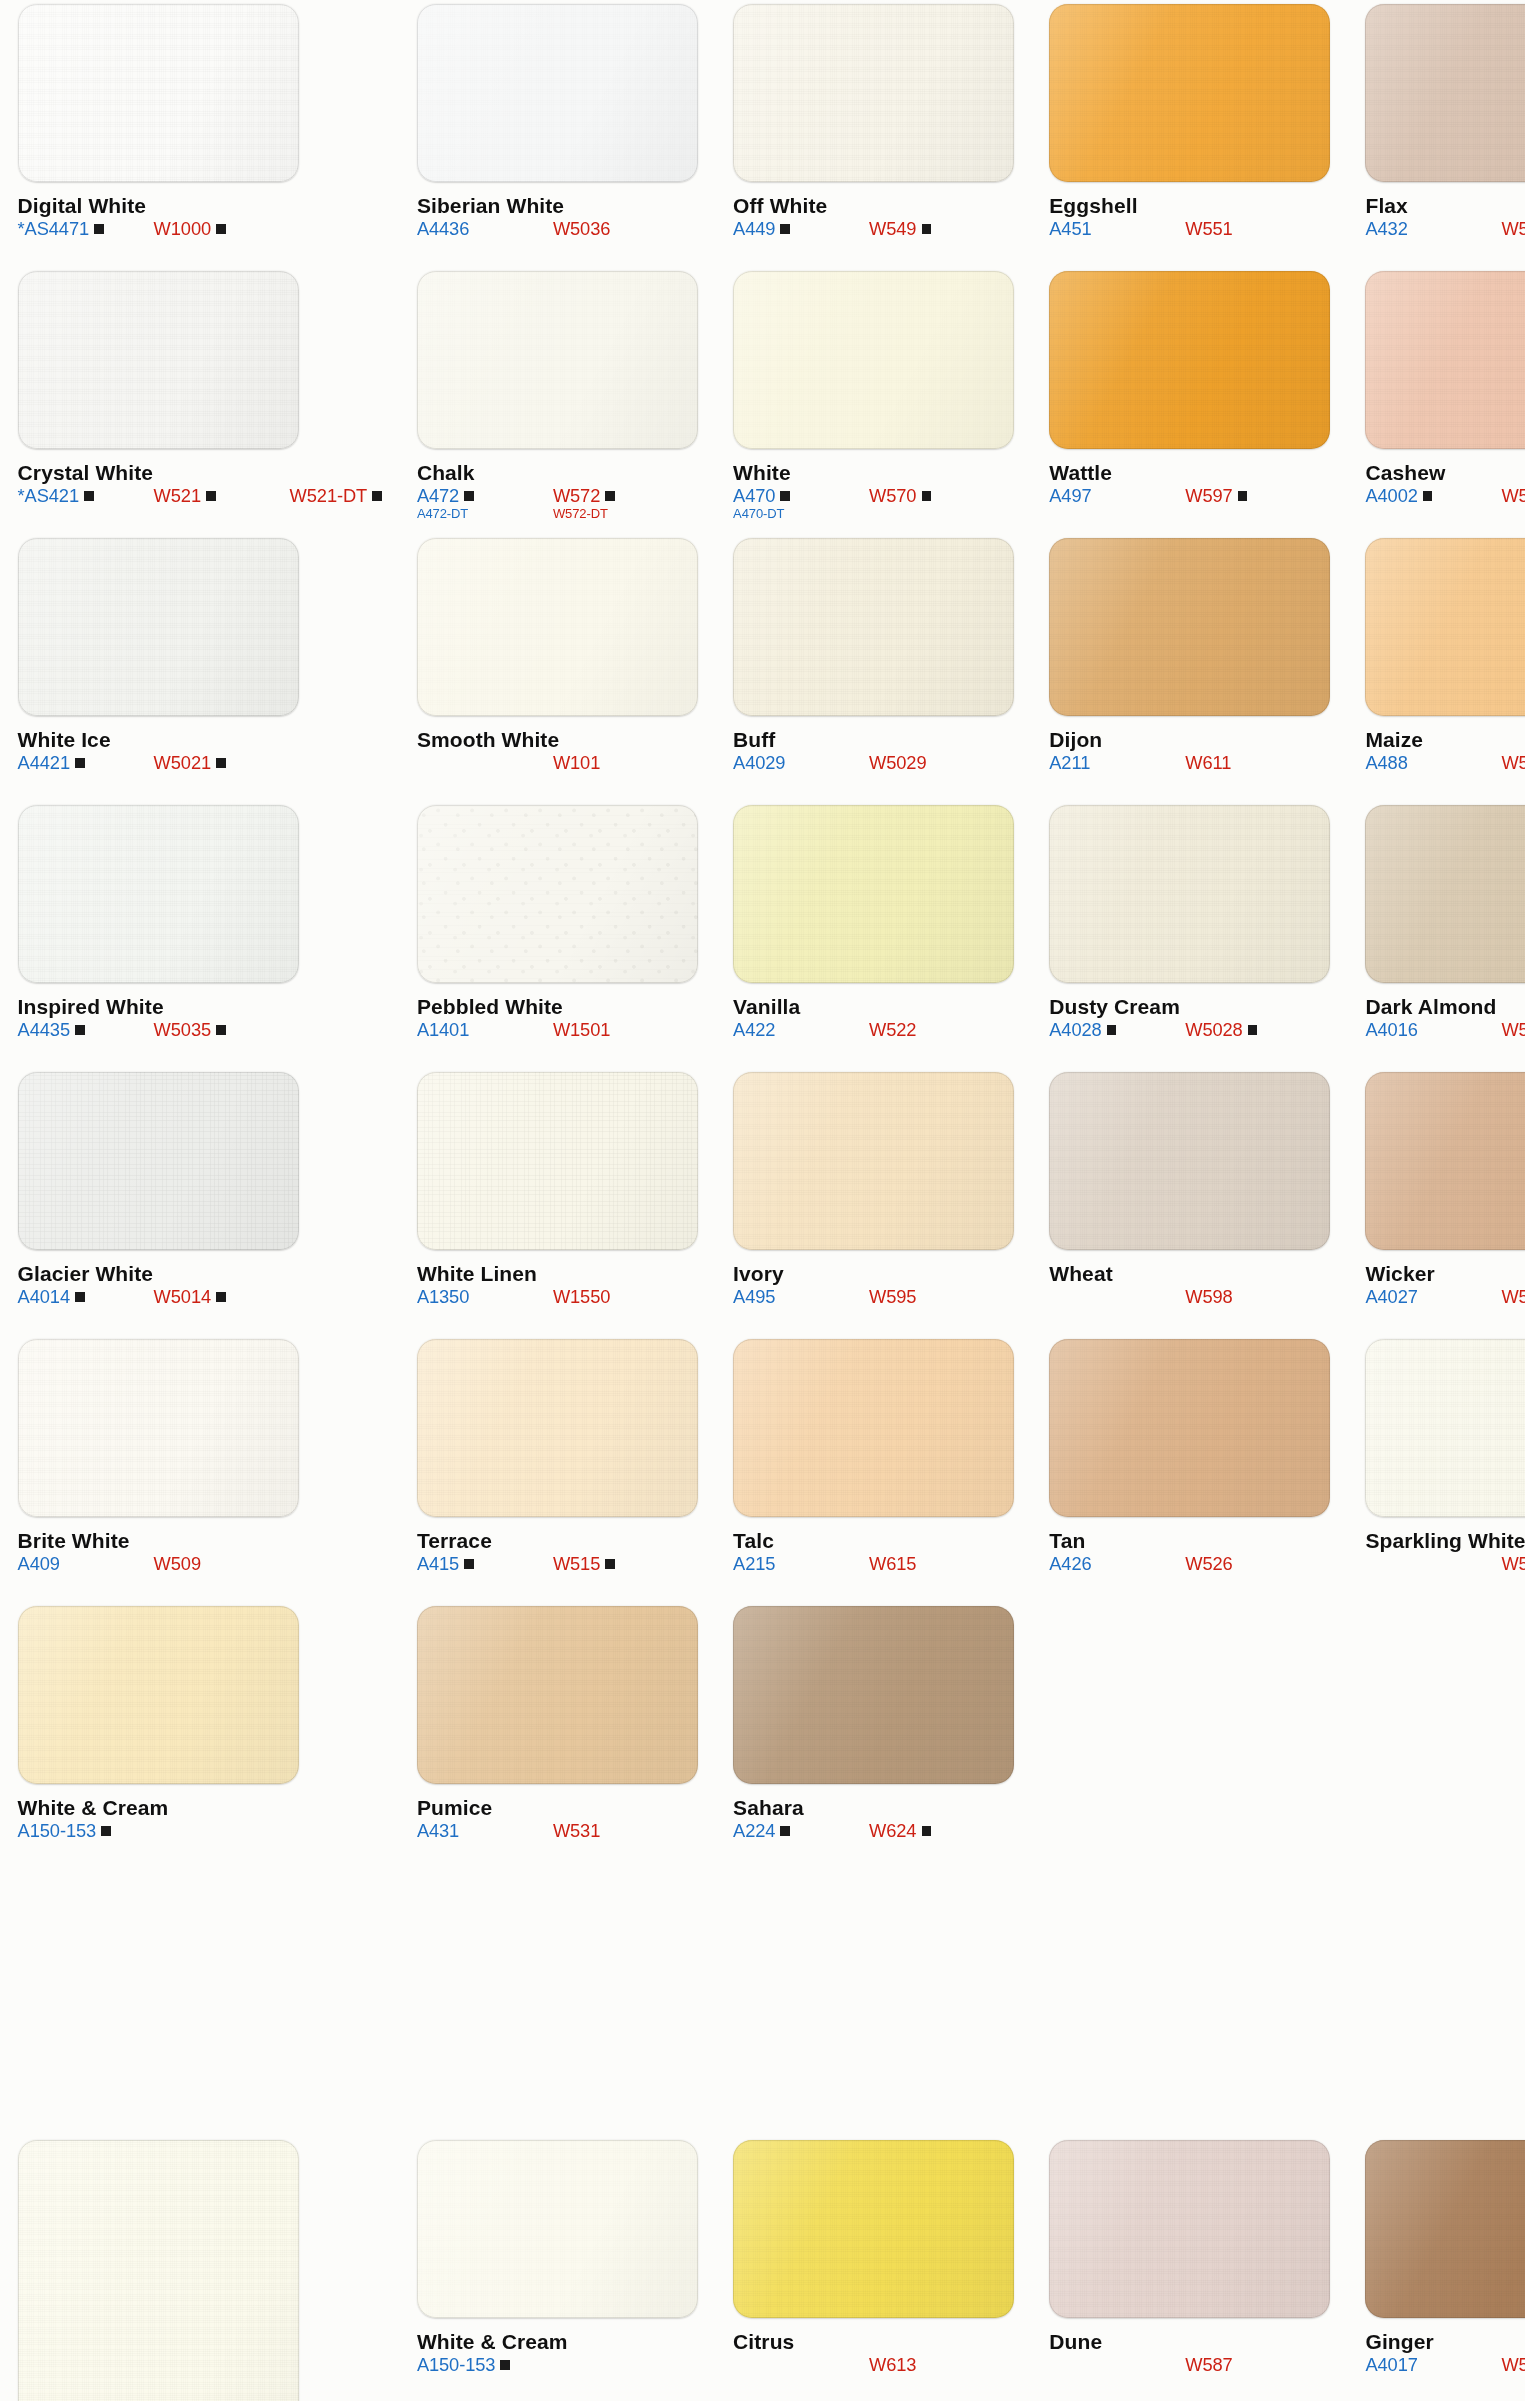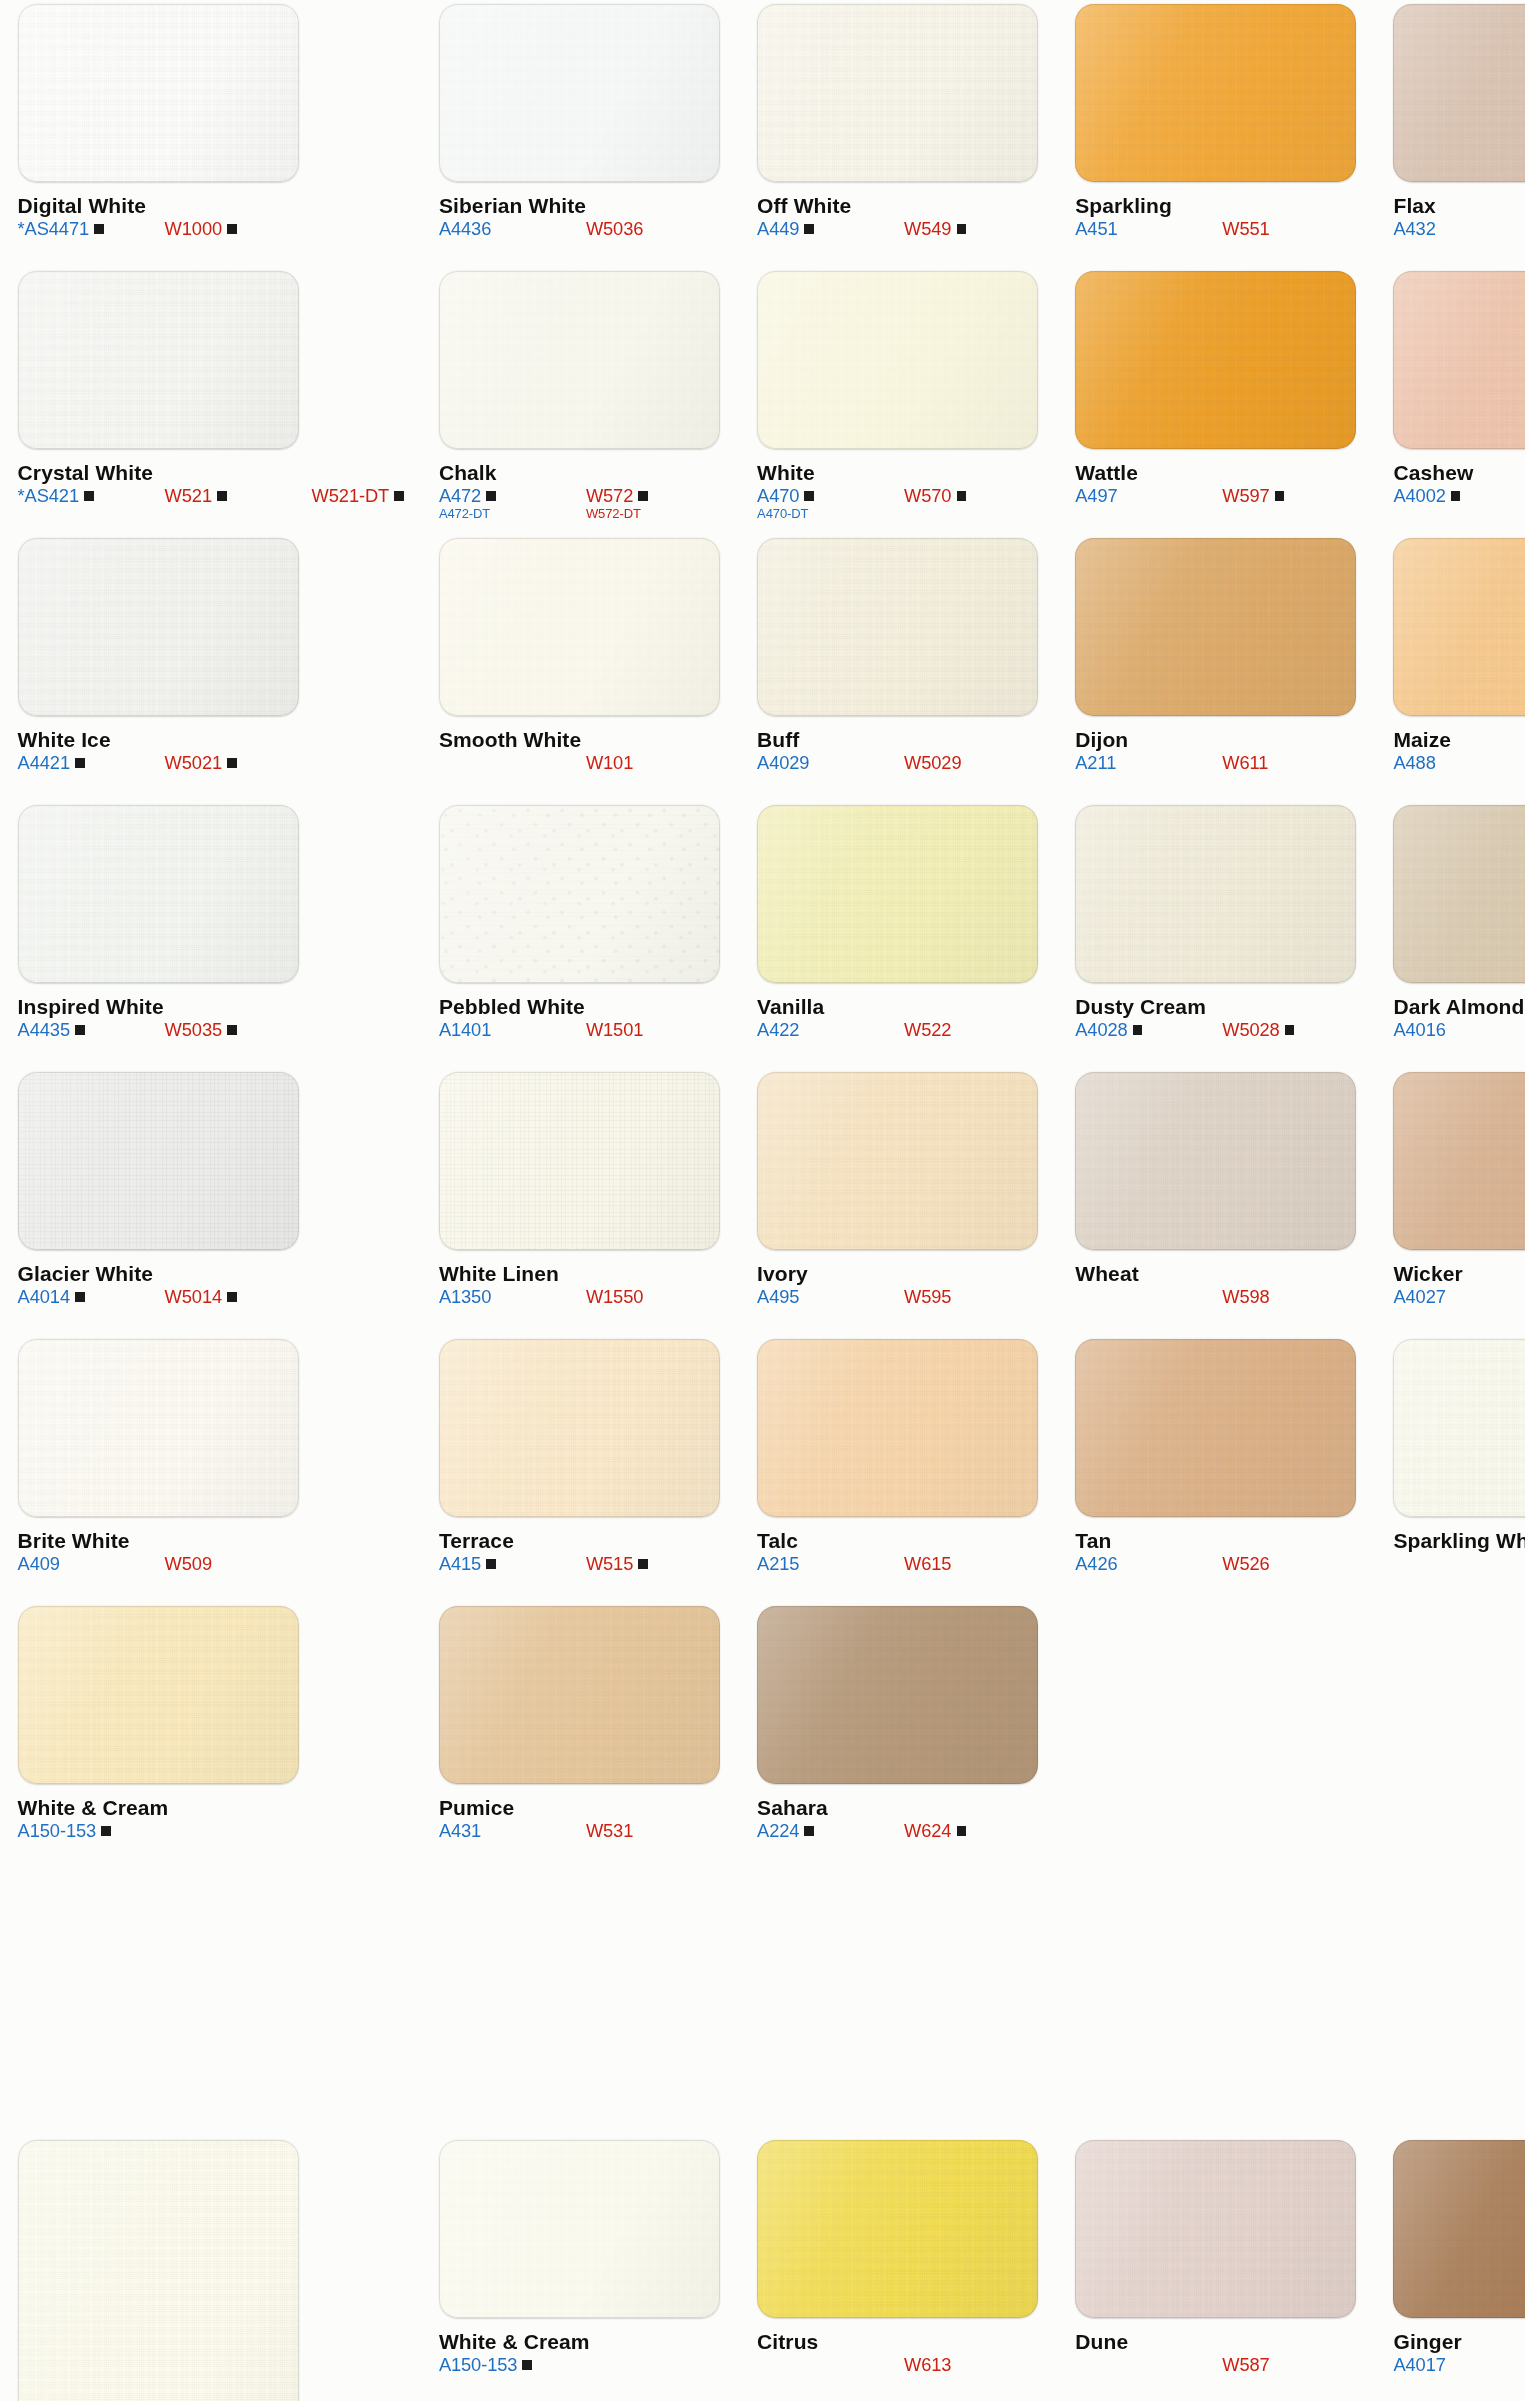--- a/index.html
+++ b/index.html
@@ -97,21 +97,21 @@
     display:flex;
     align-items:flex-start;
     font-size:18.3px;
     line-height:1.12;
     white-space:nowrap;
   }
   .codegrp{
     display:flex;
     flex-direction:column;
   }
-  .codegrp + .codegrp{ margin-left:11px; }
+  .codegrp + .codegrp{ margin-left:0; }
   .codeline{
     display:flex;
     align-items:center;
   }
   .code{ letter-spacing:-0.1px; }
   .code.a{ color:#1f6fc4; }
   .code.w{ color:#cc2013; }
   .code.sub{ font-size:13px; line-height:1.25; }
   .sq{
     display:inline-block;
@@ -192,21 +192,21 @@
             </div>
           </div>
         </div>
       </div>
       <div class="cell">
         <div class="chip" style="background: rgb(242, 169, 59);">
           <div class="tex"></div>
           <div class="gloss"></div>
           <div class="rim"></div>
         </div>
-        <div class="name">Sparkling</div>
+        <div class="name">Eggshell</div>
         <div class="codes">
           <div class="codegrp col1">
             <div class="codeline">
               <span class="code a">A451</span>
             </div>
           </div>
           <div class="codegrp col2">
             <div class="codeline">
               <span class="code w">W551</span>
             </div>

